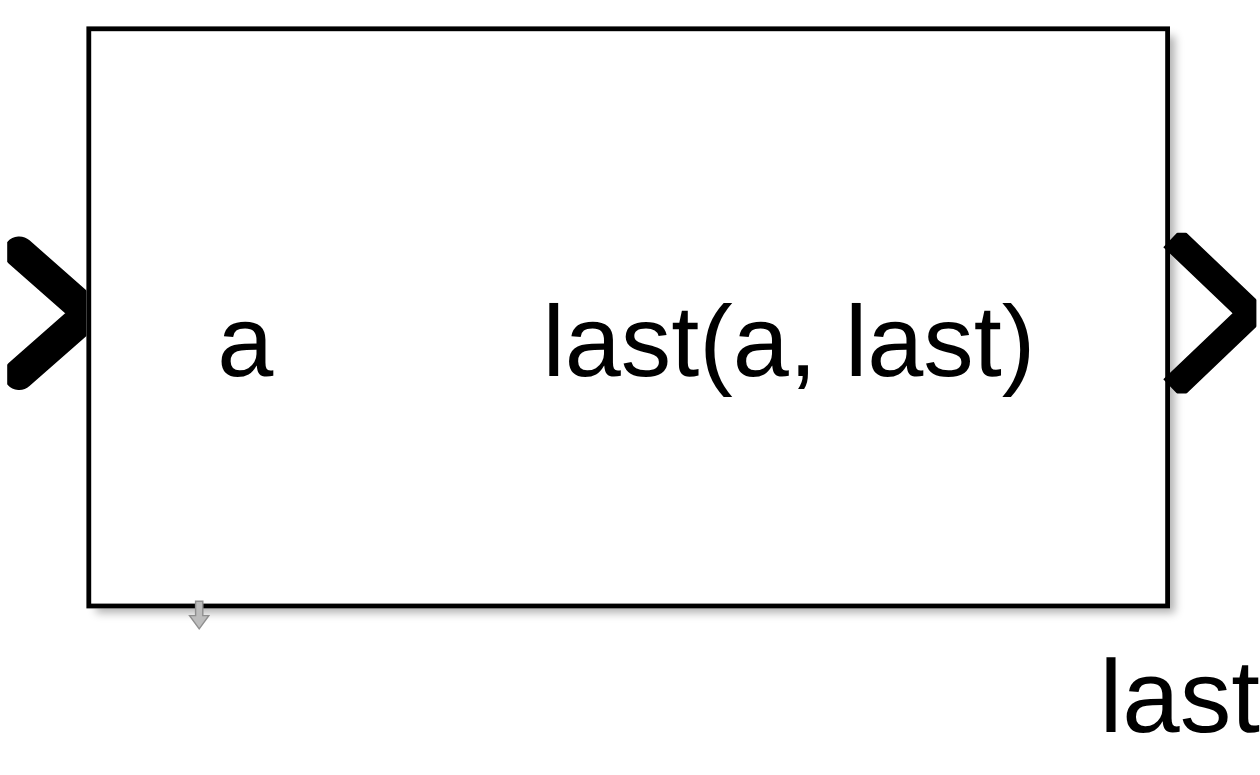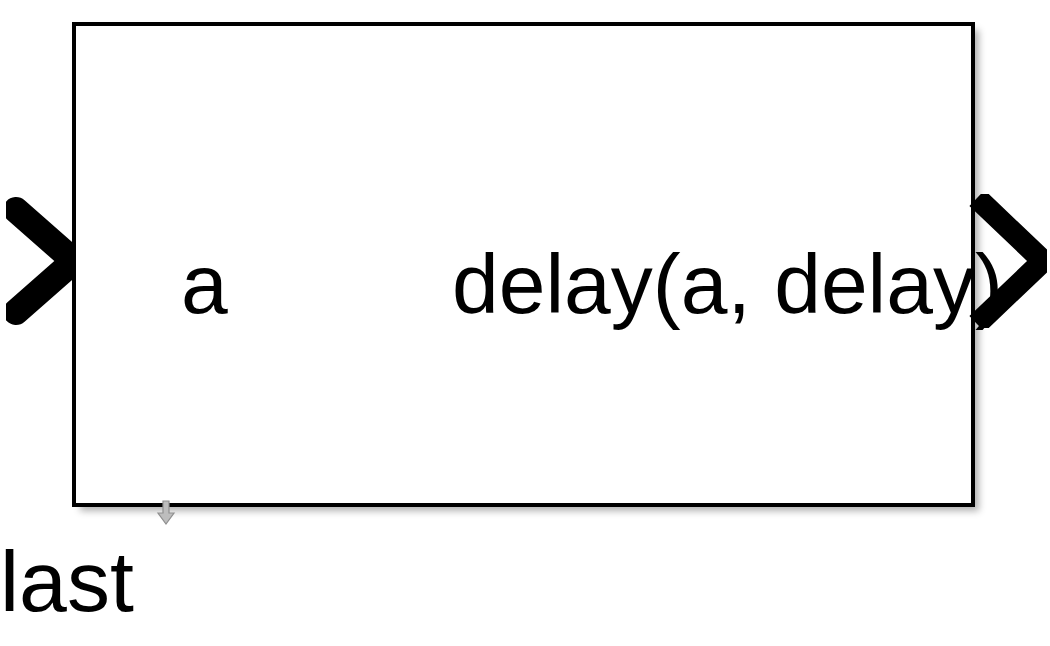--- a/index.html
+++ b/index.html
@@ -81,21 +81,21 @@
     width: 20px;
     height: 26px;
   }
 
   
   .block-name {
     position: absolute;
     left: 0px;
     top: 538px;
     width: 1050px;
-    text-align: left;
+    text-align: right;
     font-size: 86px;
     line-height: 1;
     color: #000000;
     white-space: nowrap;
   }
 </style>
 </head>
 <body>
 
 <div id="canvas">
@@ -103,21 +103,21 @@
   <div class="port-input">
     <svg viewBox="0 0 78 130" width="78" height="130" aria-hidden="true">
       <path d="M10 14 L68 65 L10 116" fill="none" stroke="#000000" stroke-width="26" stroke-linecap="round" stroke-linejoin="miter"></path>
     </svg>
   </div>
 
   <div class="block">
 
     <div class="port-label-in">a</div>
 
-    <div class="block-expression">delay(a, delay)</div>
+    <div class="block-expression">last(a, last)</div>
 
     <div class="mask-indicator">
       <svg viewBox="0 0 20 26" width="20" height="26" aria-hidden="true">
         <path d="M7 1 L13 1 L13 13 L18 13 L10 24 L2 13 L7 13 Z" fill="#bdbdbd" stroke="#8f8f8f" stroke-width="1.2" stroke-linejoin="miter"></path>
       </svg>
     </div>
 
   </div>
 
   <div class="port-output">

